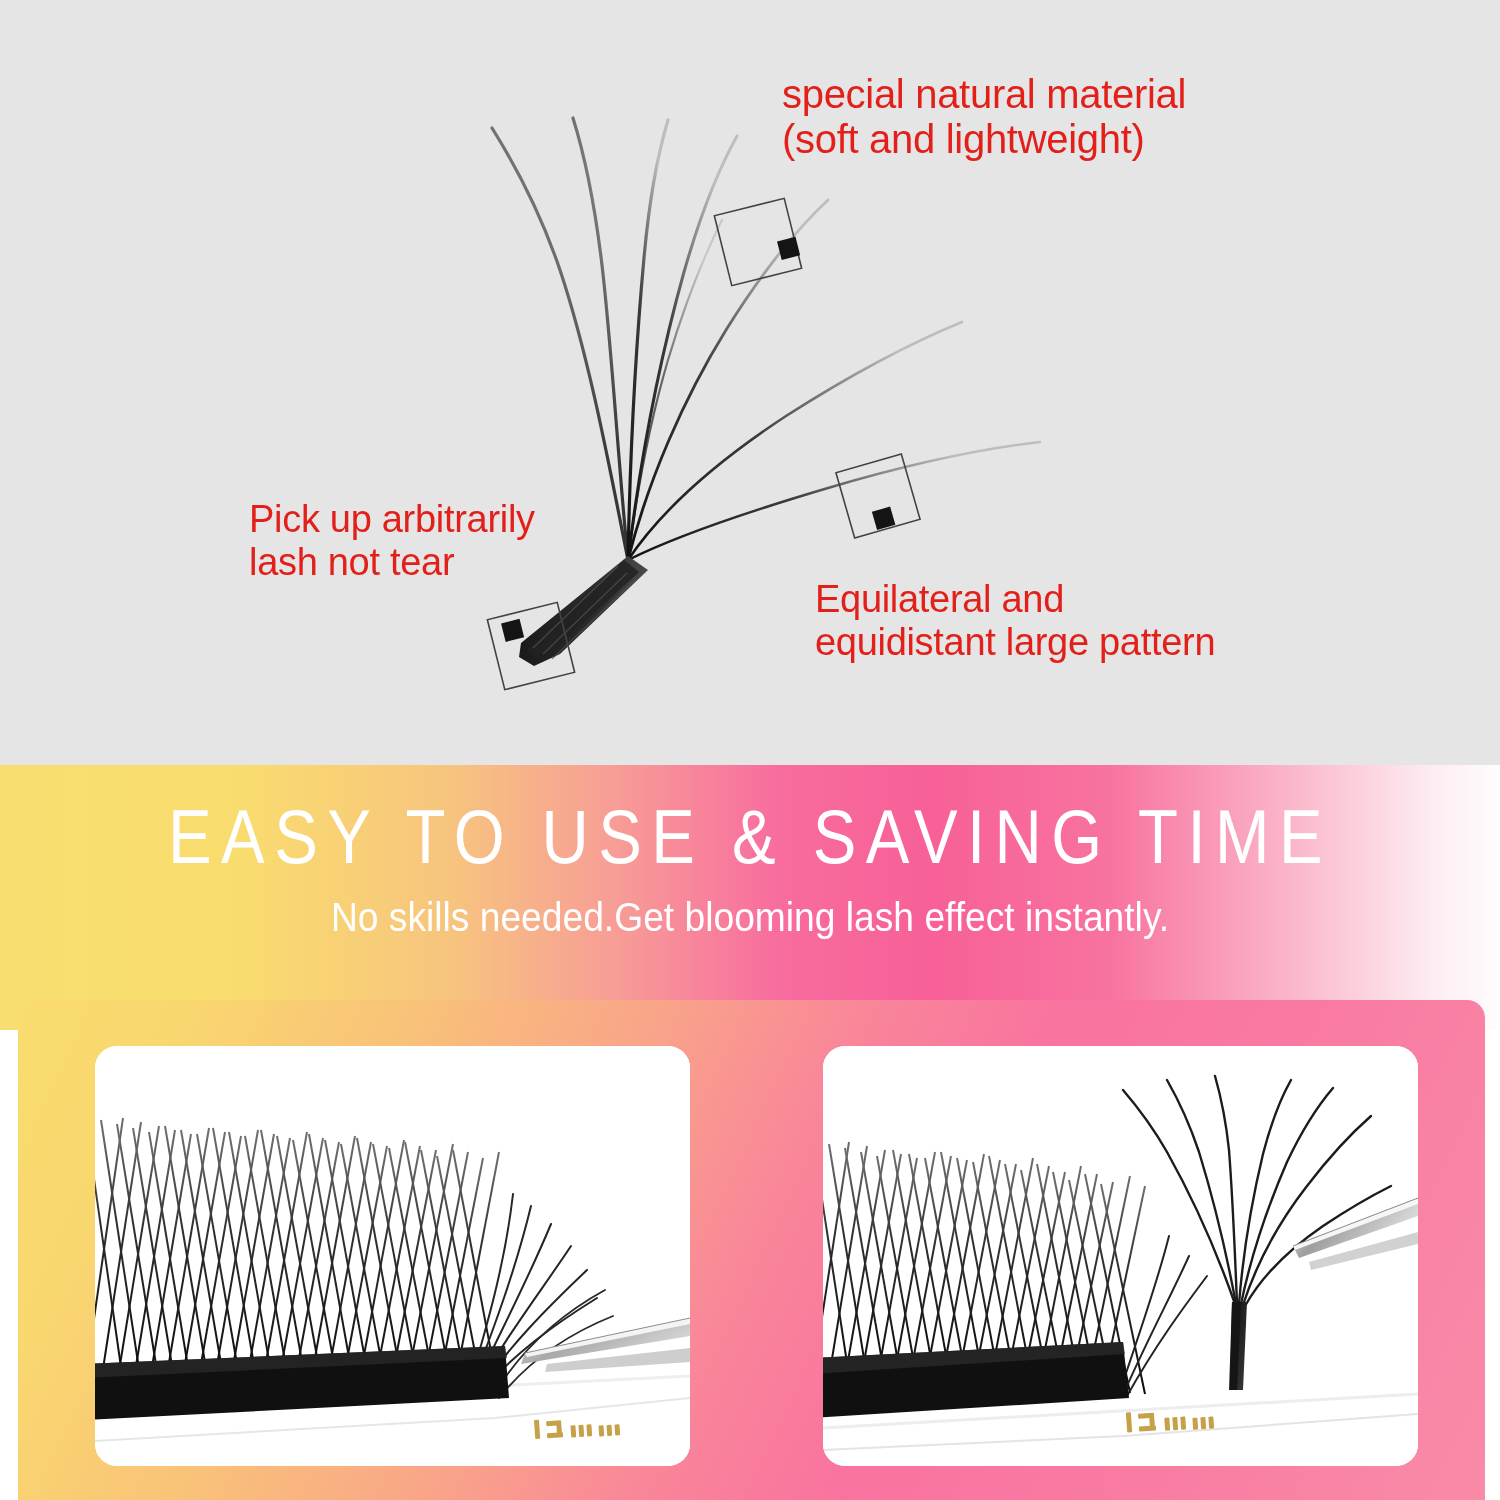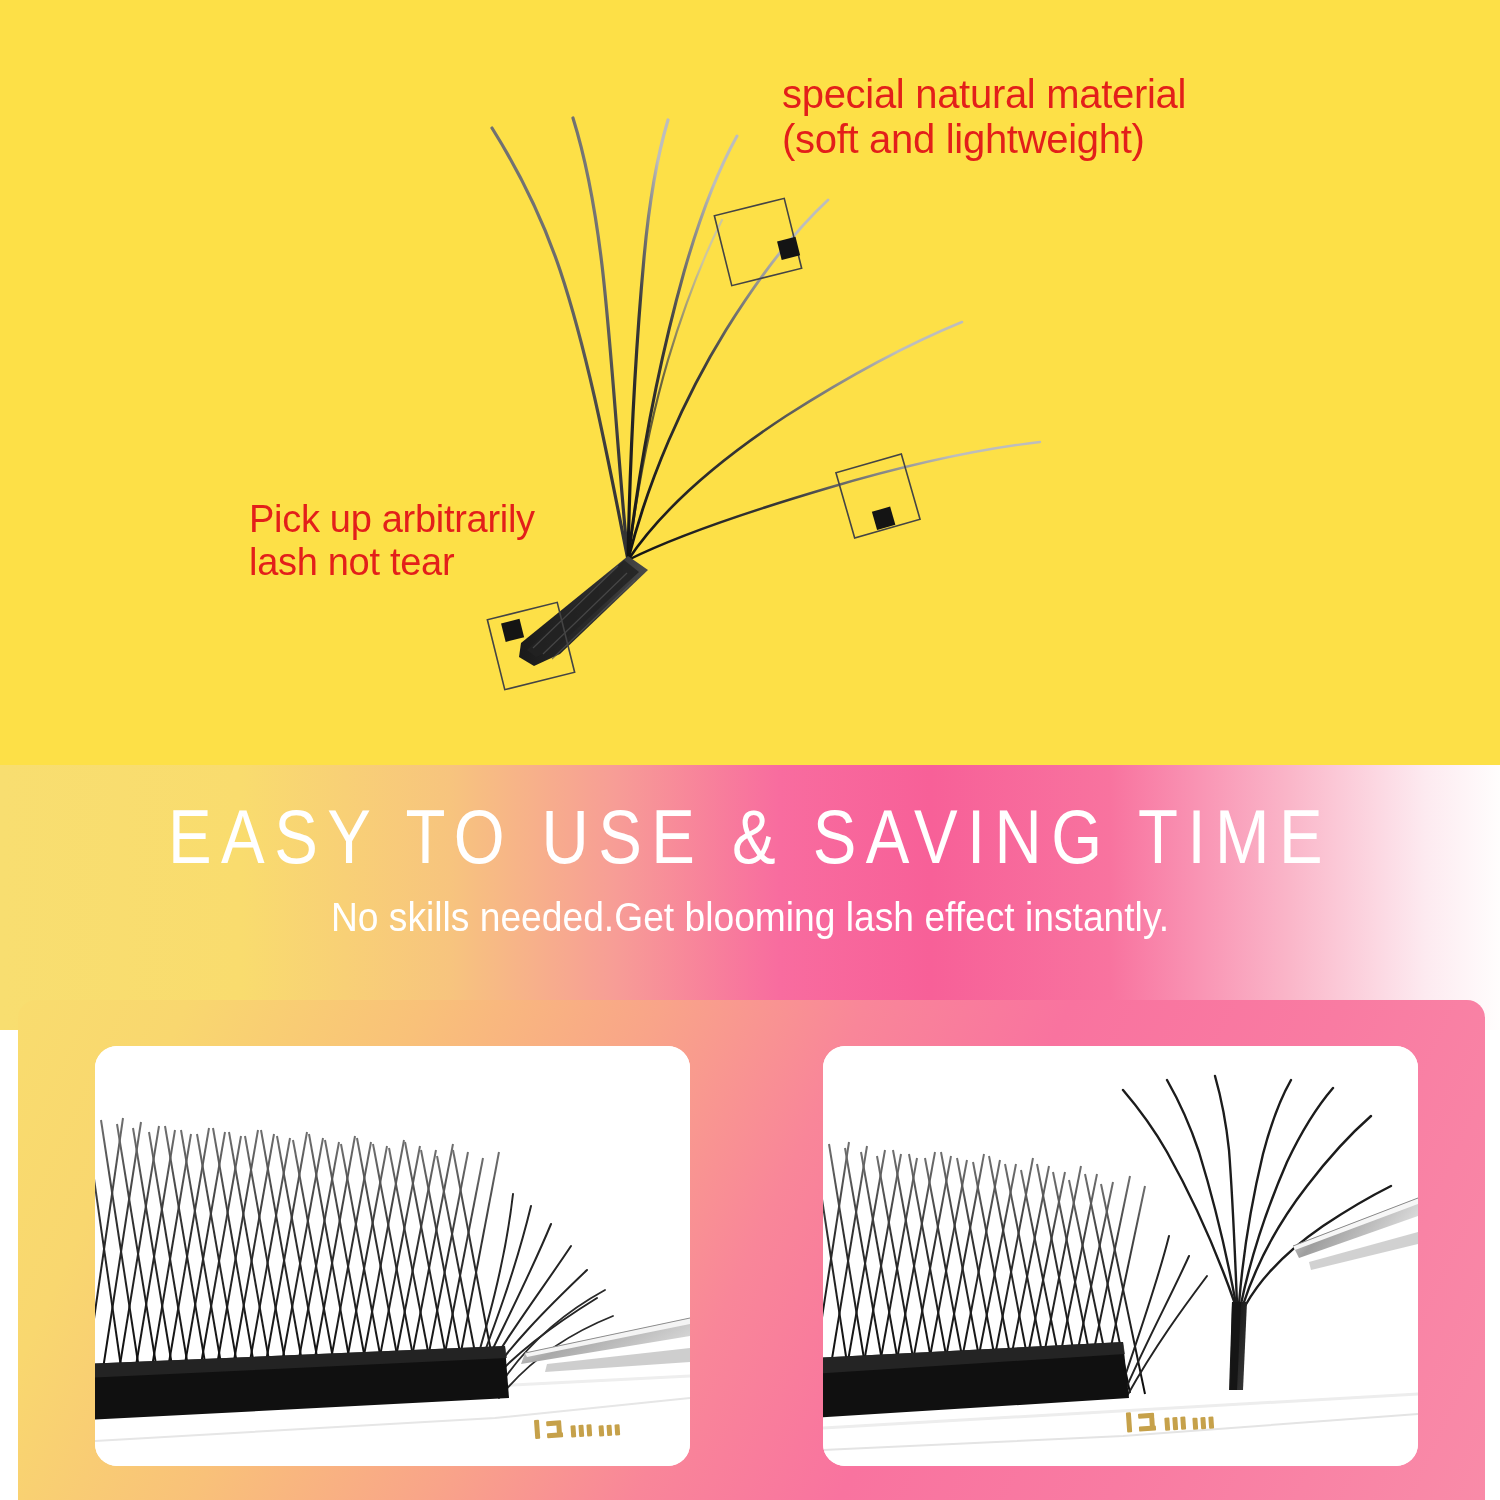--- a/index.html
+++ b/index.html
@@ -15,21 +15,21 @@
     overflow: hidden;
     position: relative;
   }
 
   
   #hero-section {
     position: absolute;
     left: 0; top: 0;
     width: 1500px;
     height: 765px;
-    background: #fde047;
+    background: #e5e5e5;
     overflow: hidden;
   }
 
   #lash-fan-illustration {
     position: absolute;
     left: 0; top: 0;
     width: 1500px;
     height: 765px;
     pointer-events: none;
   }
@@ -199,20 +199,22 @@
       <rect x="503" y="621" width="19" height="19" fill="#141414" transform="rotate(-14 512 630)"></rect>
     </g>
   </svg>
 
   <div class="callout-text" id="callout-material">special natural material
 (soft and lightweight)</div>
 
   <div class="callout-text" id="callout-pickup">Pick up arbitrarily
 lash not tear</div>
 
+  <div class="callout-text" id="callout-pattern">Equilateral and
+equidistant large pattern</div>
 </div>
 
 <div id="promo-banner">
   <div id="promo-title">EASY TO USE &amp; SAVING TIME</div>
   <div id="promo-subtitle">No skills needed.Get blooming lash effect instantly.</div>
 </div>
 
 <div id="showcase-panel">
 
   <div class="photo-card" id="photo-card-left">

